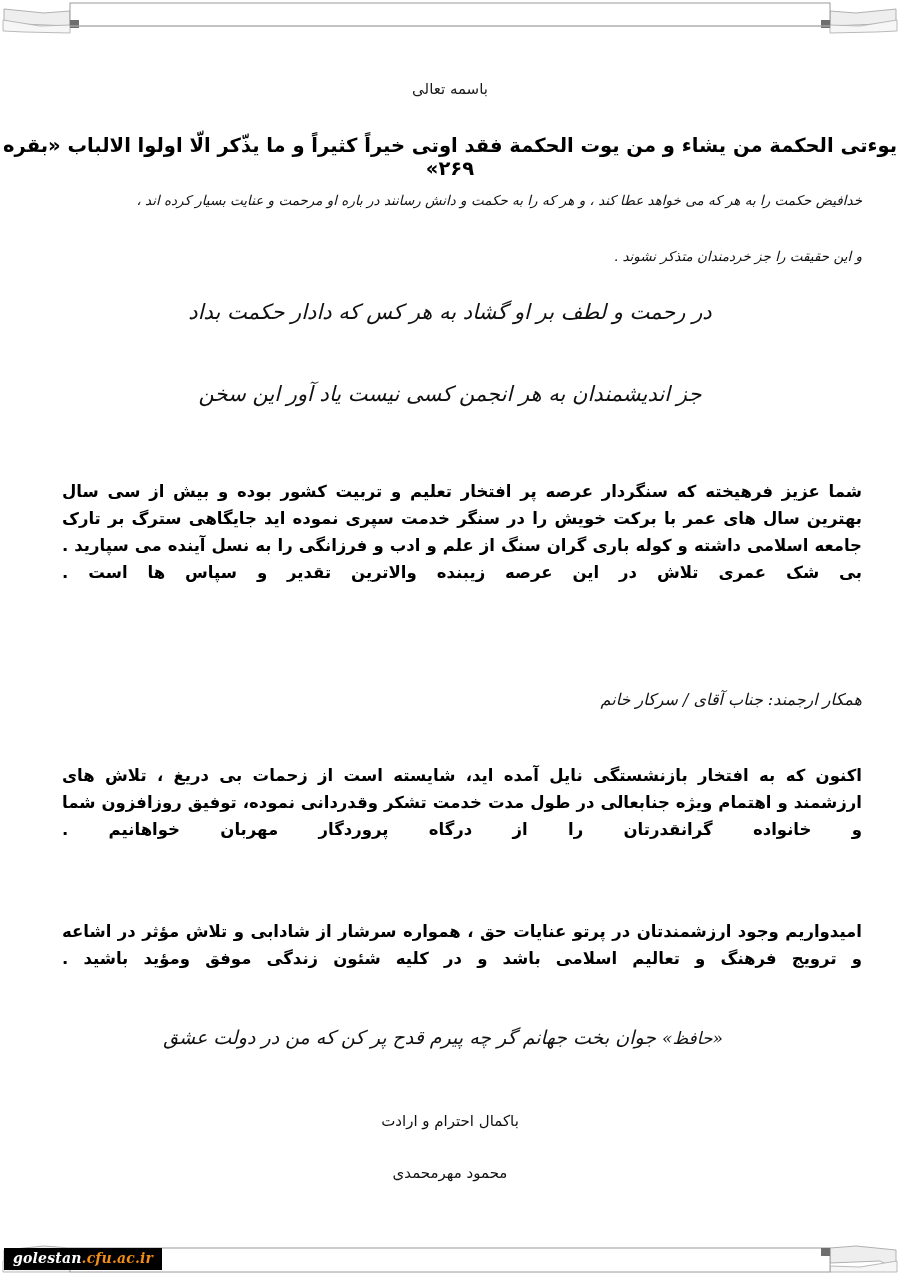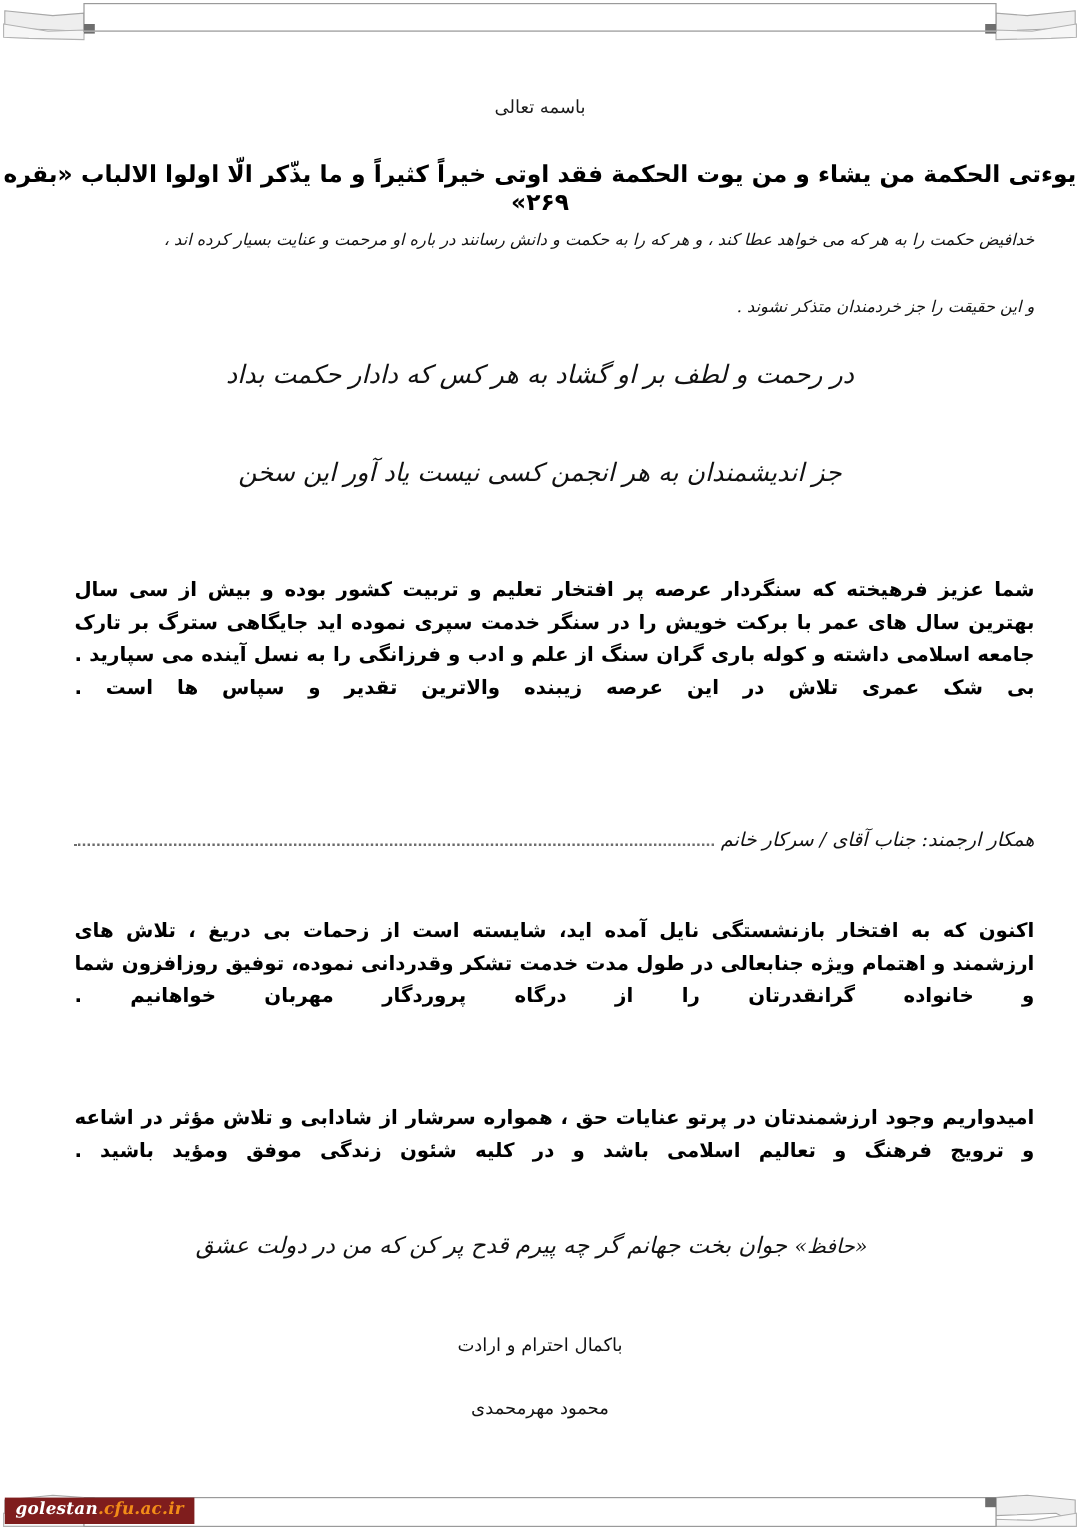--- a/index.html
+++ b/index.html
@@ -114,20 +114,21 @@
   
   .addressee-row {
     position: absolute;
     top: 690px;
     left: 62px;
     width: 800px;
     direction: rtl;
     display: flex;
     align-items: baseline;
     gap: 6px;
+    flex-direction: column;
   }
   .addressee-label {
     font-family: "DejaVu Serif", "Liberation Serif", serif;
     font-style: italic;
     font-size: 16px;
     white-space: nowrap;
     color: #111;
   }
   .addressee-blank {
     flex: 1;
@@ -164,21 +165,21 @@
     font-family: "DejaVu Sans", "Liberation Sans", sans-serif;
   }
   .signoff-closing { top: 1112px; }
   .signoff-name { top: 1164px; }
 
   
   .watermark {
     position: absolute;
     left: 4px;
     top: 1248px;
-    background: #7f1d1d;
+    background: #000000;
     padding: 3px 9px 4px 9px;
     font-family: "DejaVu Serif", "Liberation Serif", serif;
     font-style: italic;
     font-weight: bold;
     font-size: 14px;
     letter-spacing: 0.2px;
     direction: ltr;
     white-space: nowrap;
     line-height: 1.1;
   }

